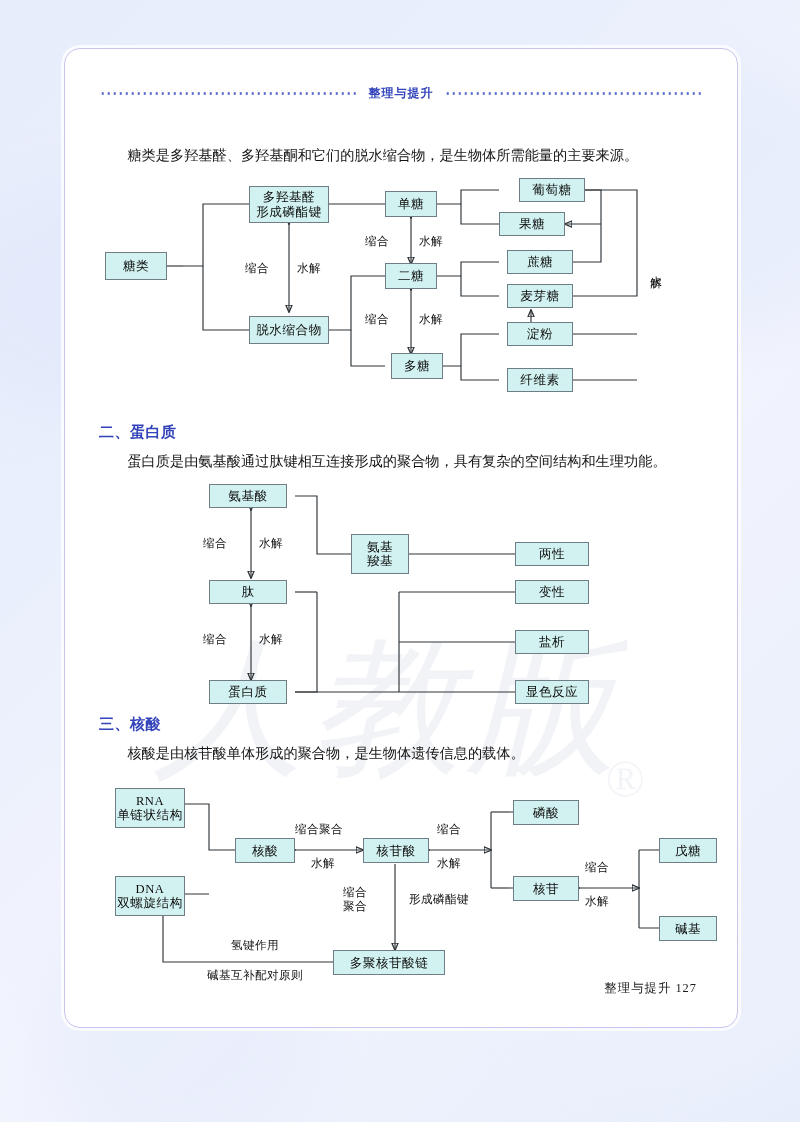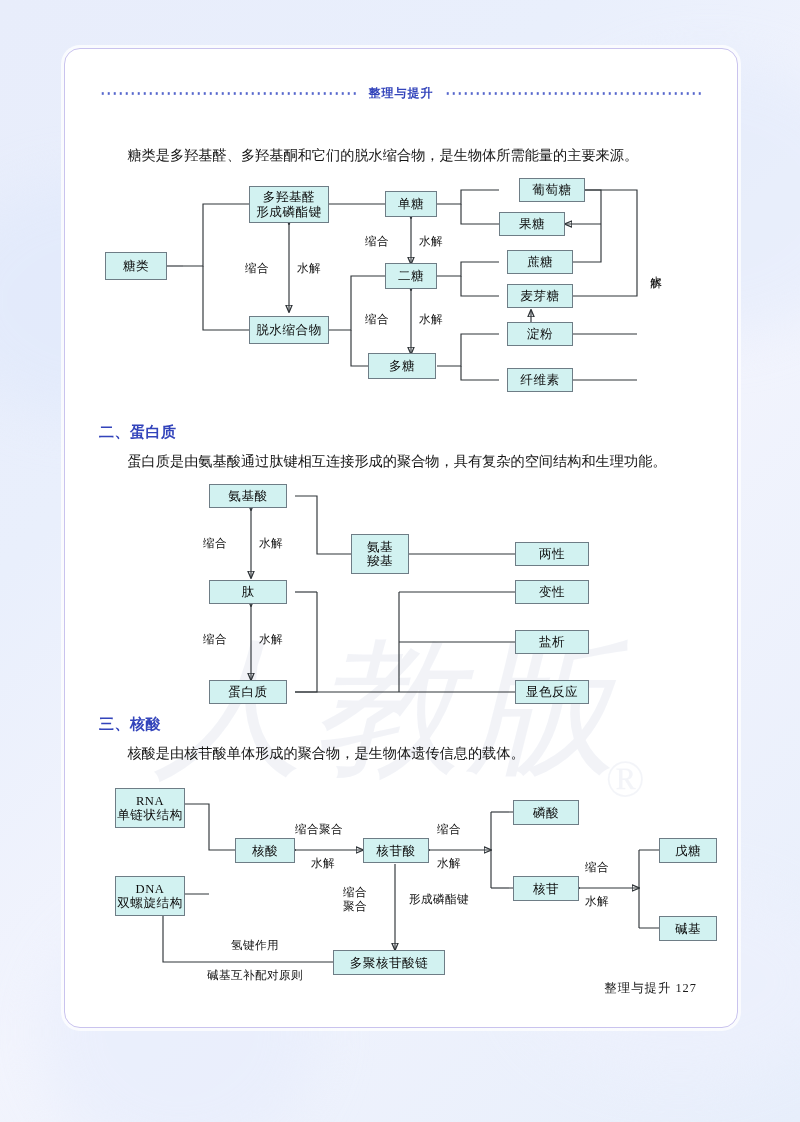--- a/index.html
+++ b/index.html
@@ -143,21 +143,21 @@
       </div>
       <div class="nb" style="left:150px;top:136px;width:80px;height:28px">
         <span>脱水缩合物</span>
       </div>
       <div class="nb" style="left:286px;top:11px;width:52px;height:26px">
         <span>单糖</span>
       </div>
       <div class="nb" style="left:286px;top:83px;width:52px;height:26px">
         <span>二糖</span>
       </div>
-      <div class="nb" style="left:269px;top:173px;width:68px;height:26px">
+      <div class="nb" style="left:292px;top:173px;width:52px;height:26px">
         <span>多糖</span>
       </div>
       <div class="nb" style="left:420px;top:-2px;width:66px;height:24px">
         <span>葡萄糖</span>
       </div>
       <div class="nb" style="left:400px;top:32px;width:66px;height:24px">
         <span>果糖</span>
       </div>
       <div class="nb" style="left:408px;top:70px;width:66px;height:24px">
         <span>蔗糖</span>

